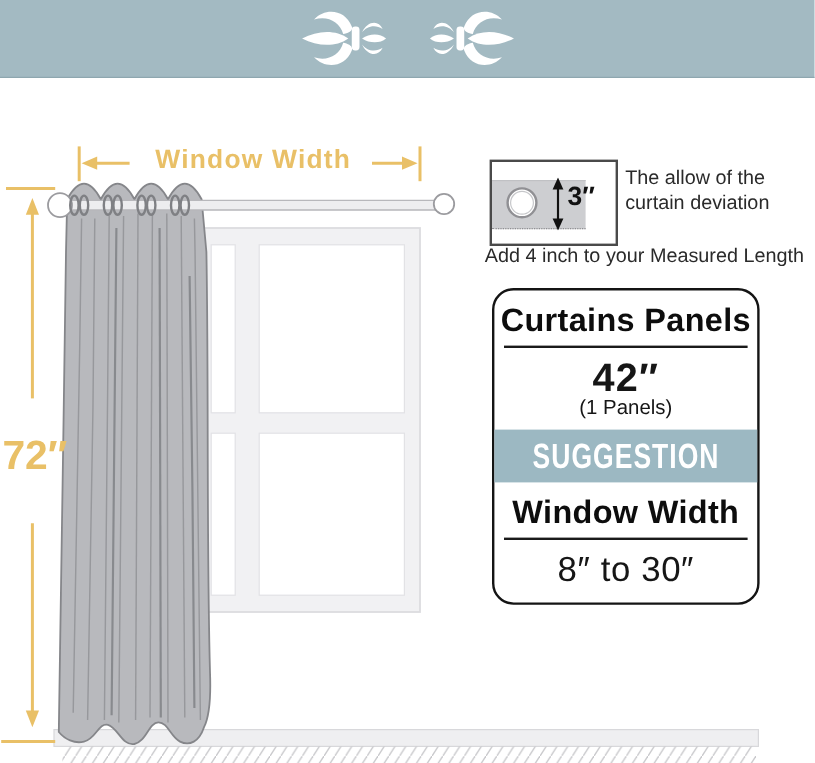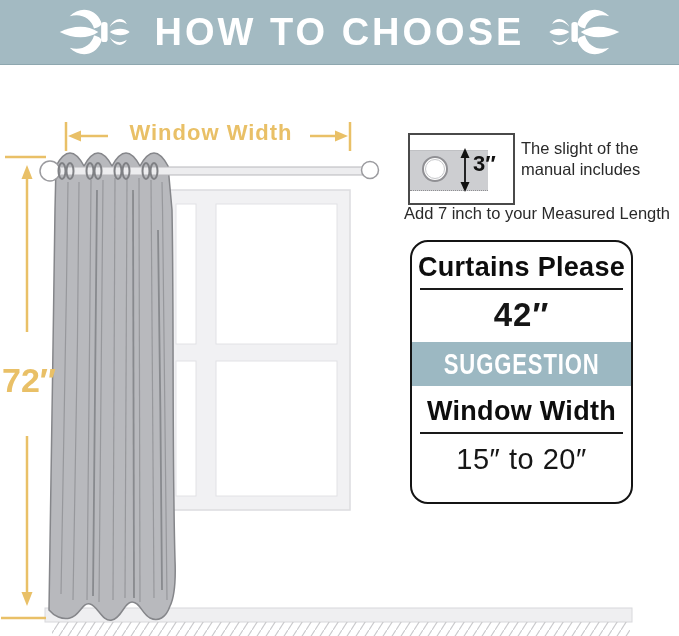--- a/index.html
+++ b/index.html
@@ -172,21 +172,20 @@
       <svg viewBox="0 0 70 100" xmlns="http://www.w3.org/2000/svg" fill="#ffffff">
         <path d="M35 2 C26 20 24 40 35 56 C46 40 44 20 35 2 Z"></path>
         <path d="M30 50 C15 46 8 31 13 16 C-1 29 1 52 21 60 C26 62 29 56 30 50 Z"></path>
         <path d="M40 50 C55 46 62 31 57 16 C71 29 69 52 49 60 C44 62 41 56 40 50 Z"></path>
         <rect x="21" y="60" width="28" height="9" rx="4"></rect>
         <path d="M35 72 C29 81 29 93 35 100 C41 93 41 81 35 72 Z"></path>
         <path d="M28 72 C15 78 13 91 24 96 C18 87 21 77 28 72 Z"></path>
         <path d="M42 72 C55 78 57 91 46 96 C52 87 49 77 42 72 Z"></path>
       </svg>
     </span>
-    <h1 class="title">HOW TO CHOOSE</h1>
     <span class="fleur right">
       <svg viewBox="0 0 70 100" xmlns="http://www.w3.org/2000/svg" fill="#ffffff">
         <path d="M35 2 C26 20 24 40 35 56 C46 40 44 20 35 2 Z"></path>
         <path d="M30 50 C15 46 8 31 13 16 C-1 29 1 52 21 60 C26 62 29 56 30 50 Z"></path>
         <path d="M40 50 C55 46 62 31 57 16 C71 29 69 52 49 60 C44 62 41 56 40 50 Z"></path>
         <rect x="21" y="60" width="28" height="9" rx="4"></rect>
         <path d="M35 72 C29 81 29 93 35 100 C41 93 41 81 35 72 Z"></path>
         <path d="M28 72 C15 78 13 91 24 96 C18 87 21 77 28 72 Z"></path>
         <path d="M42 72 C55 78 57 91 46 96 C52 87 49 77 42 72 Z"></path>
       </svg>
@@ -199,31 +198,32 @@
       <div class="g-ring-inner"></div>
     </div>
     <svg class="g-arrow" width="12" height="44" viewBox="0 0 12 44" xmlns="http://www.w3.org/2000/svg">
       <line x1="6" y1="5" x2="6" y2="39" stroke="#111" stroke-width="1.8"></line>
       <polygon points="6,0 1.5,10 10.5,10" fill="#111"></polygon>
       <polygon points="6,44 1.5,34 10.5,34" fill="#111"></polygon>
     </svg>
     <span class="g-val">3″</span>
   </div>
   <p class="g-desc">
-    <span>The slight of the</span><br>
-    <span>manual includes</span><br>
+    <span>The allow of the</span><br>
+    <span>curtain deviation</span><br>
   </p>
-  <p class="g-caption">Add 7 inch to your Measured Length</p>
+  <p class="g-caption">Add 4 inch to your Measured Length</p>
 
   <div class="size-box">
-    <div class="sb-heading">Curtains Please</div>
+    <div class="sb-heading">Curtains Panels</div>
     <hr class="sb-divider">
     <div class="sb-value">42″</div>
+    <div class="sb-panels">(1 Panels)</div>
     <div class="sb-band">
       <span>SUGGESTION</span>
     </div>
     <div class="sb-heading">Window Width</div>
     <hr class="sb-divider">
-    <div class="sb-value2">15″ to 20″</div>
+    <div class="sb-value2">8″ to 30″</div>
   </div>
 
 
 </div>
 
 </body></html>

